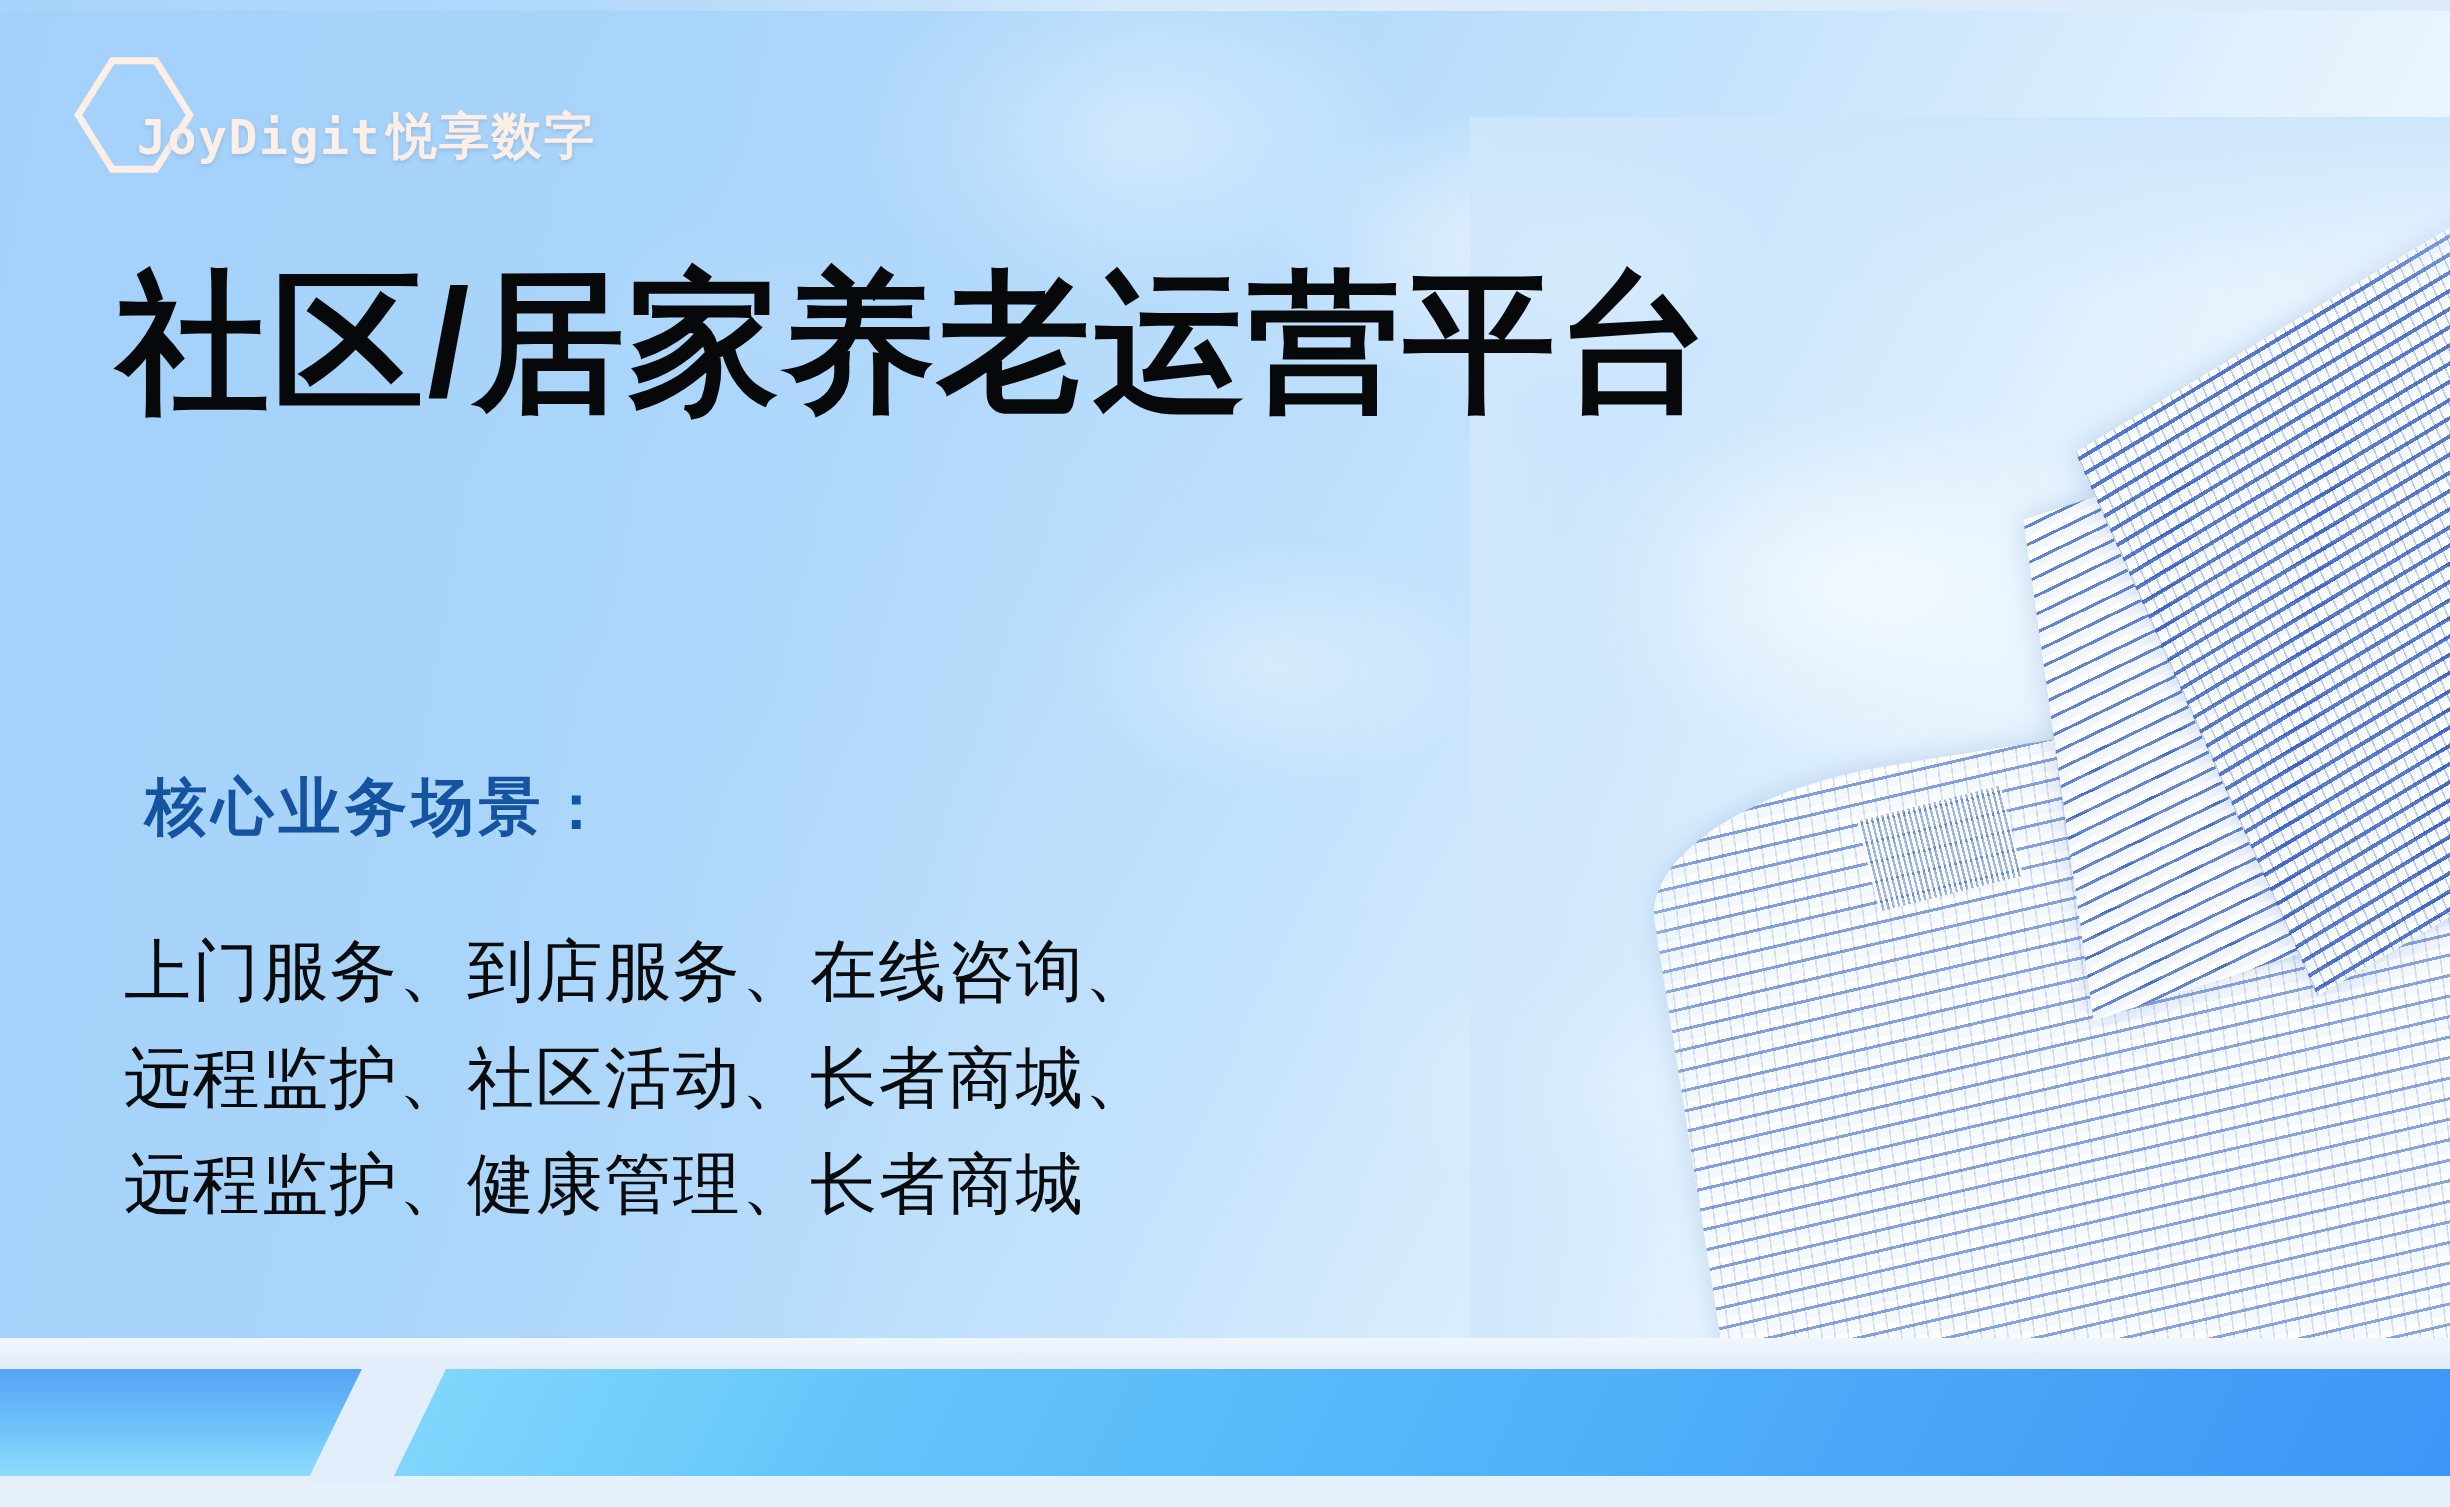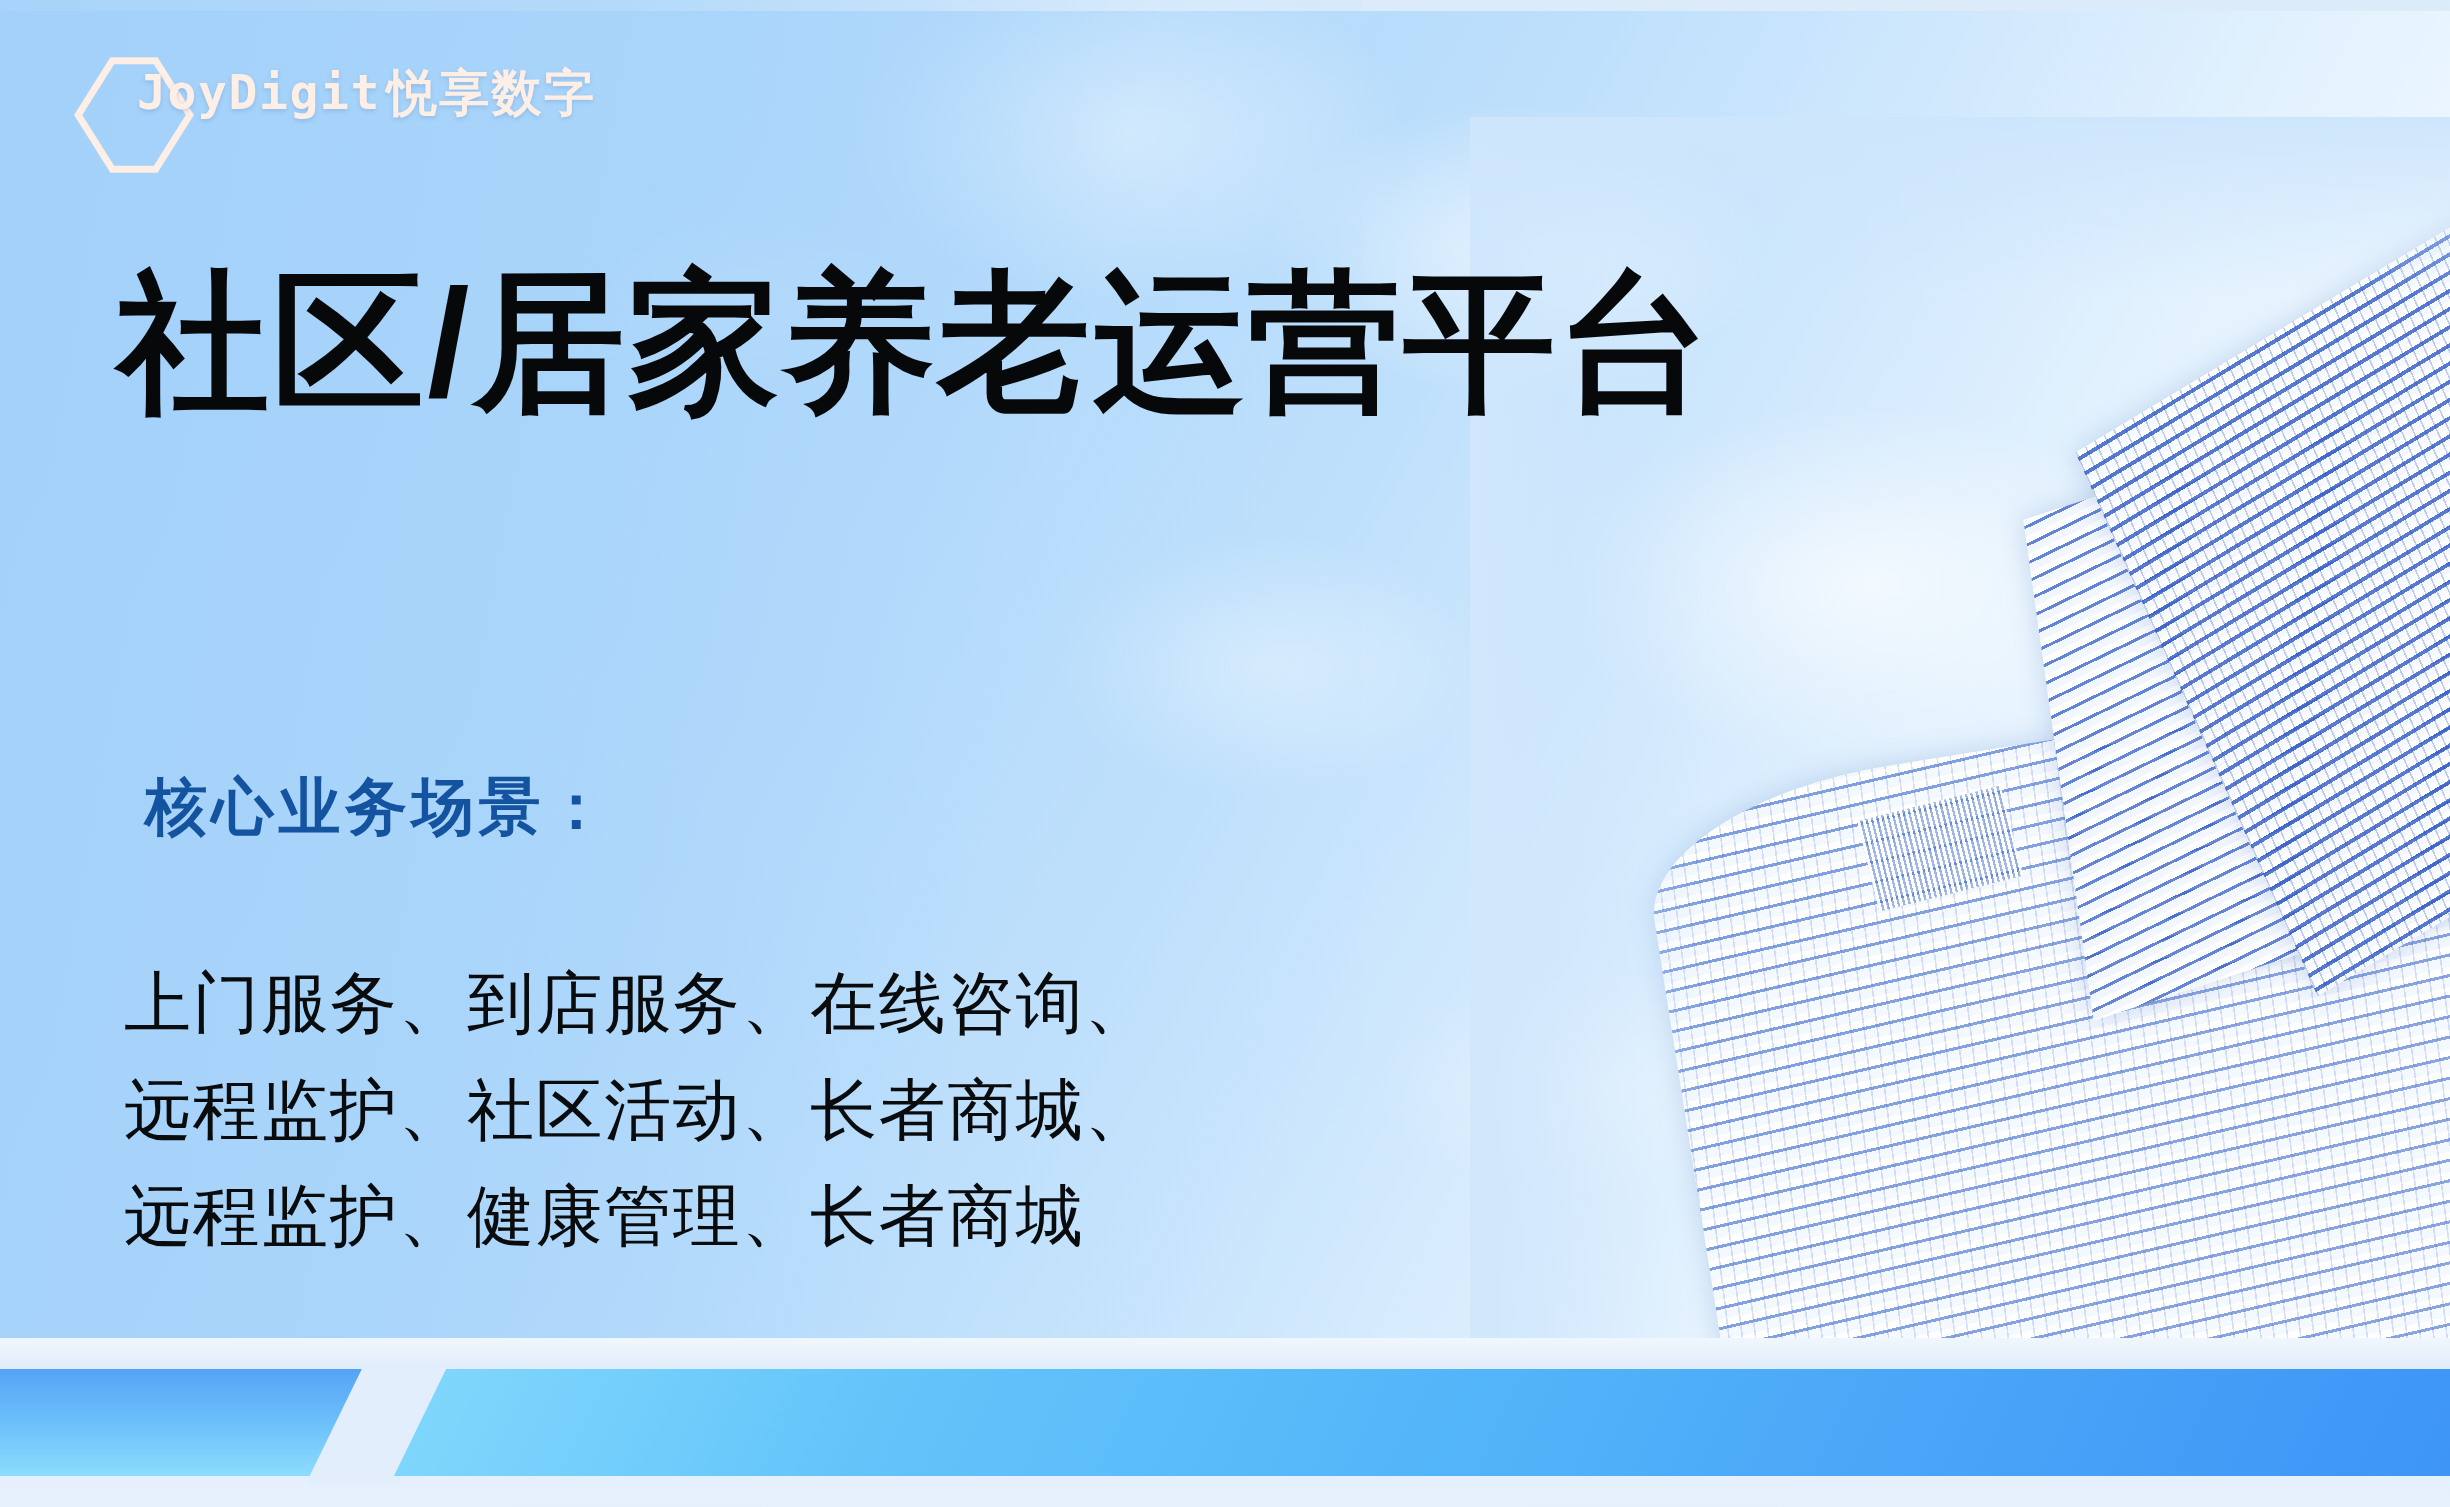--- a/index.html
+++ b/index.html
@@ -157,21 +157,21 @@
   }
   .bld-fade-top{
     position:absolute; left:0; right:0; top:0; height:179px;
     background:linear-gradient(180deg, rgba(206,230,252,1) 0%, rgba(206,230,252,0) 100%);
   }
 
   
   .logo{
     position:absolute;
     left:137px; top:68px;
-    display:flex; align-items:flex-start;
+    display:flex; align-items:flex-end;
     height:93px;
     z-index:30;
   }
   .logo-hex{
     position:absolute;
     left:-65px; top:-12.4px;
     width:124px; height:118px;
     pointer-events:none;
   }
   .logo-word{
@@ -218,21 +218,21 @@
     z-index:25;
     font-size:62px;
     font-weight:900;
     color:#14539f;
     letter-spacing:4.7px;
     line-height:1.2;
     white-space:nowrap;
   }
   .body-list{
     position:absolute;
-    left:124px; top:952px;
+    left:124px; top:920px;
     z-index:25;
     font-size:67px;
     font-weight:400;
     color:#0a0b0d;
     line-height:1.52;
     letter-spacing:1.6px;
     white-space:nowrap;
   }
   .body-list div{ margin-bottom:4.7px; }
 

